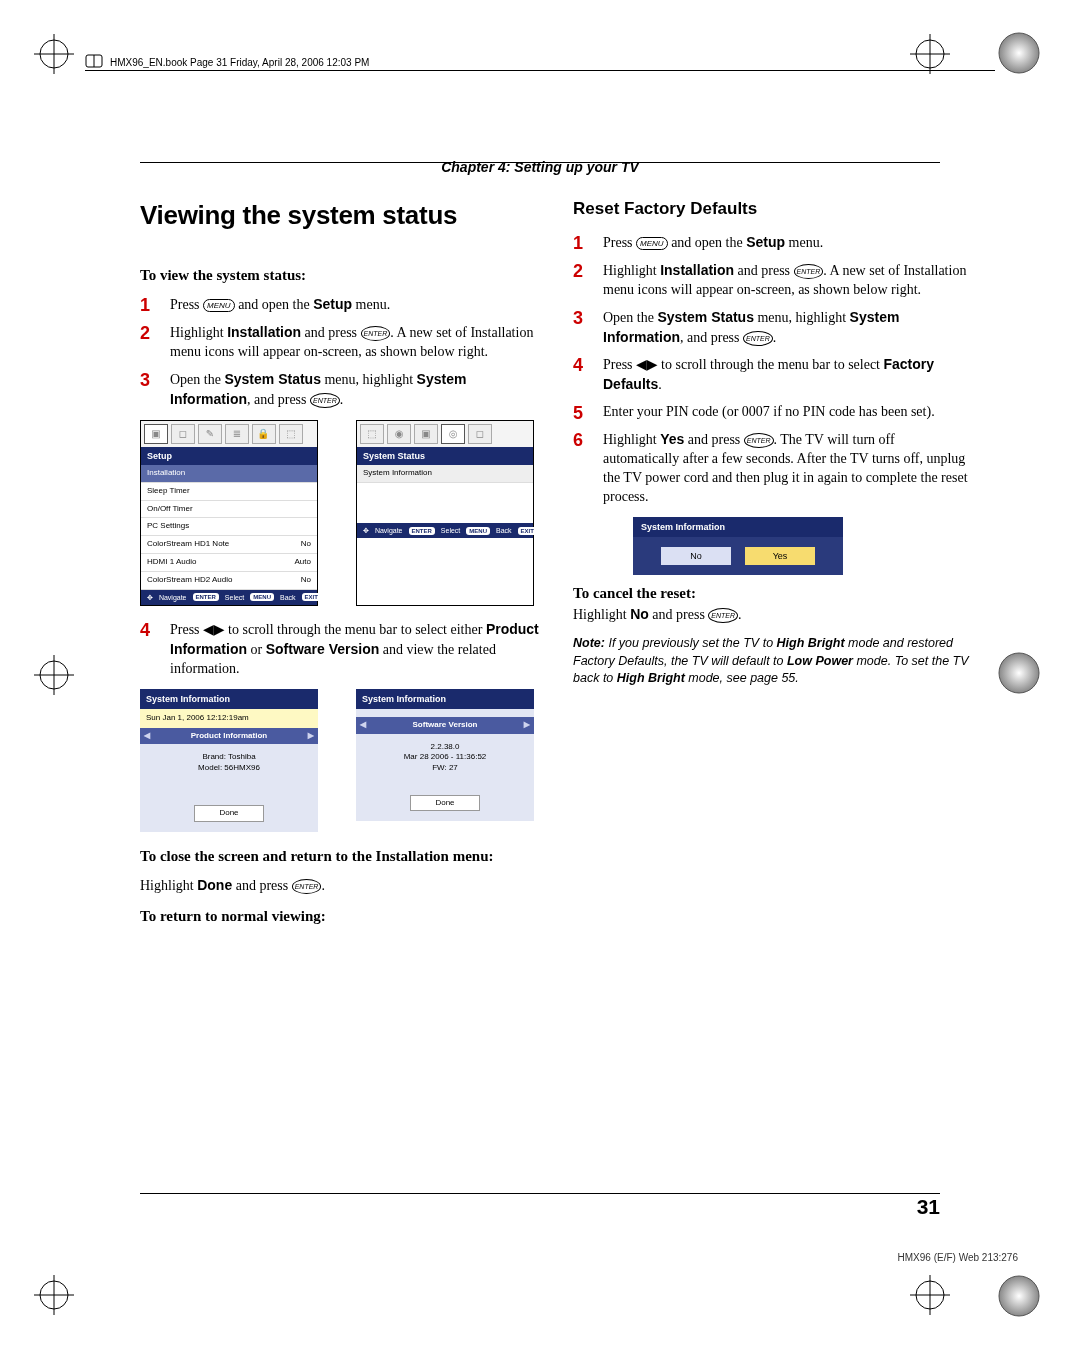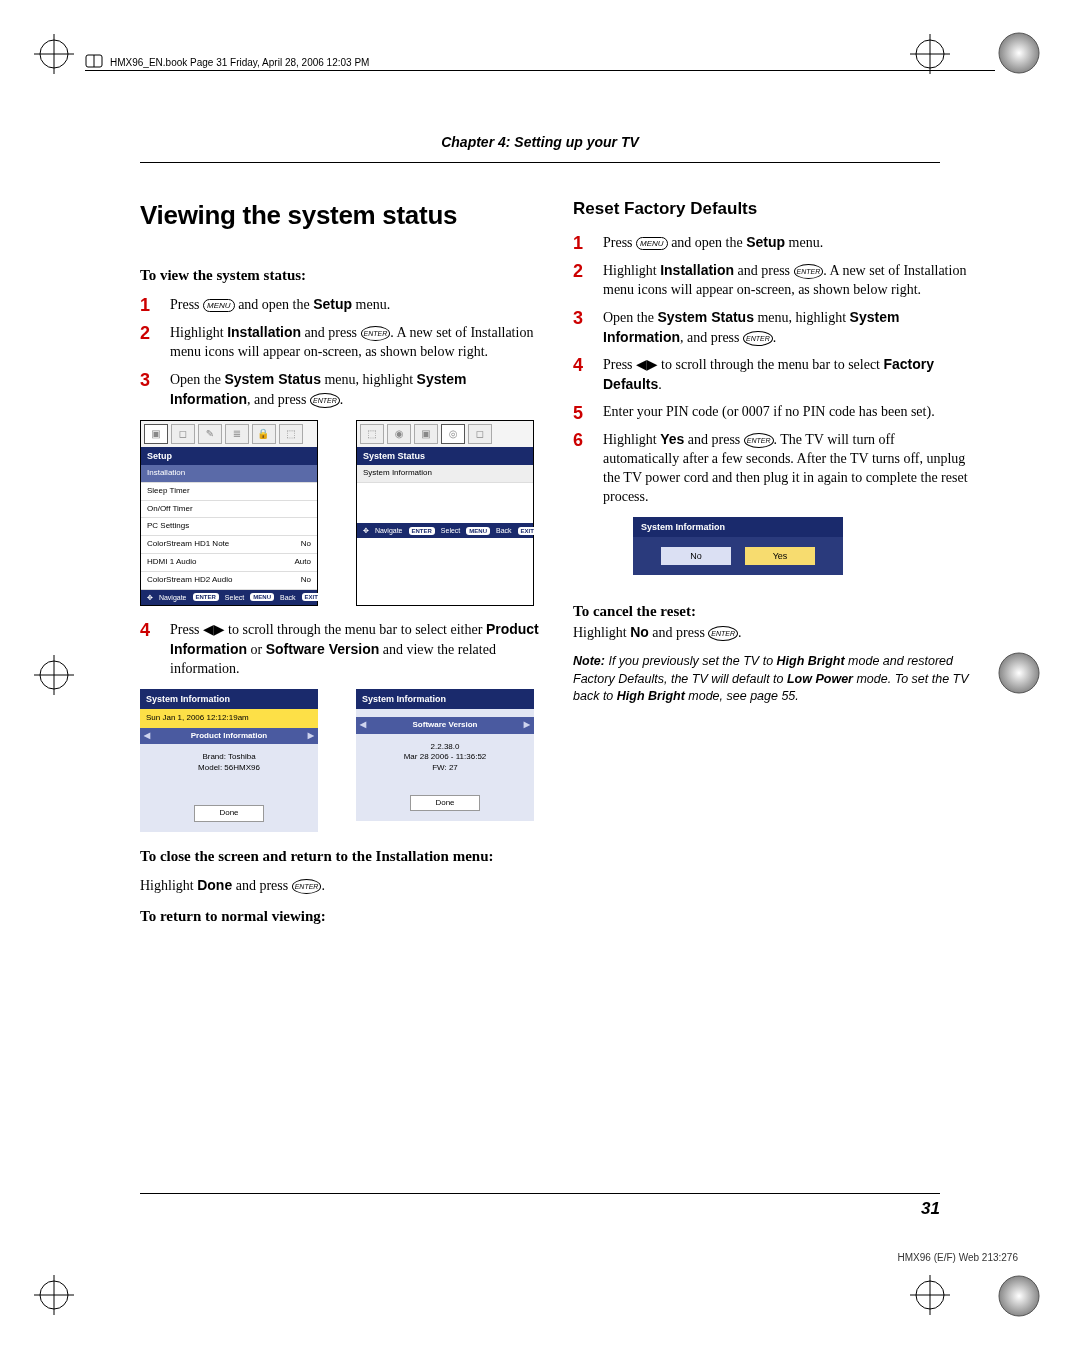--- a/index.html
+++ b/index.html
@@ -21,21 +21,21 @@
     font-size: 10px;
   }
   .header-line {
     position: absolute;
     left: 85px; top: 70px; right: 85px;
     border-top: 1px solid #000;
   }
 
   .chapter-title {
     position: absolute;
-    left: 0; right: 0; top: 134px;
+    left: 0; right: 0; top: 159px;
     text-align: center;
     font-family: Arial, sans-serif;
     font-style: italic;
     font-weight: bold;
     font-size: 14px;
   }
   .chapter-rule {
     position: absolute;
     left: 140px; right: 140px; top: 162px;
     border-top: 1.5px solid #000;
@@ -209,21 +209,21 @@
     content: "▲";
     color: #ff2; position: absolute; left: 7px; top: 10px; font-size: 13px;
   }
   .dialog-btns { display: flex; gap: 14px; justify-content: center; }
   .dialog-btn {
     width: 70px; padding: 3px 0; text-align: center;
     font-size: 9px; background: #dbe0f3; color: #000;
   }
   .dialog-btn.yes { background: #f7dc6f; }
 
-  .sub-lead { font-weight: bold; font-size: 15px; margin-top: 26px; margin-bottom: 2px;}
+  .sub-lead { font-weight: bold; font-size: 15px; margin-top: 8px; margin-bottom: 2px;}
   .body-p { font-size: 14px; margin-bottom: 10px; }
 
   .note {
     font-family: Arial, sans-serif;
     font-style: italic;
     font-size: 12.5px;
     line-height: 1.4;
     margin-top: 10px;
   }
   .note .nb { font-weight: 700; }
@@ -231,22 +231,21 @@
   .footer-line {
     position: absolute;
     left: 140px; right: 140px; bottom: 155px;
     border-top: 1.5px solid #000;
   }
   .page-num {
     position: absolute;
     right: 140px; bottom: 130px;
     font-family: Arial, sans-serif;
     font-weight: 700;
-    font-size: 17px;
-    font-style: italic;
+    font-size: 21px;
   }
   .footer-code {
     position: absolute;
     right: 62px; bottom: 86px;
     font-family: Arial, sans-serif;
     font-size: 10px;
     color: #333;
   }
 </style>
 </head>
@@ -430,21 +429,21 @@
   <ol class="steps" start="4" style="counter-reset: step 3;">
     <li>
       <span>Press </span><span class="arrows">◀▶</span><span> to scroll through the menu bar to select either </span><span class="bold-sans">Product Information</span><span> or </span><span class="bold-sans">Software Version</span><span> and view the related information.</span>
     </li>
   </ol>
 
   <div class="figure-row">
     <div class="info-box">
       <div class="info-title">System Information</div>
       <div class="info-wrap">
-        <div class="info-sub" style="background:#fde047;">Sun Jan 1, 2006  12:12:19am</div>
+        <div class="info-sub" style="background:#fef9c3;">Sun Jan 1, 2006  12:12:19am</div>
         <div class="info-bar">
             <span class="tri">◀</span>
             <span>Product Information</span>
             <span class="tri">▶</span>
           </div>
         <div class="info-body">
           <div>Brand:  Toshiba</div>
           <div>Model:  56HMX96</div>
         </div>
         <div class="info-done">Done</div>

